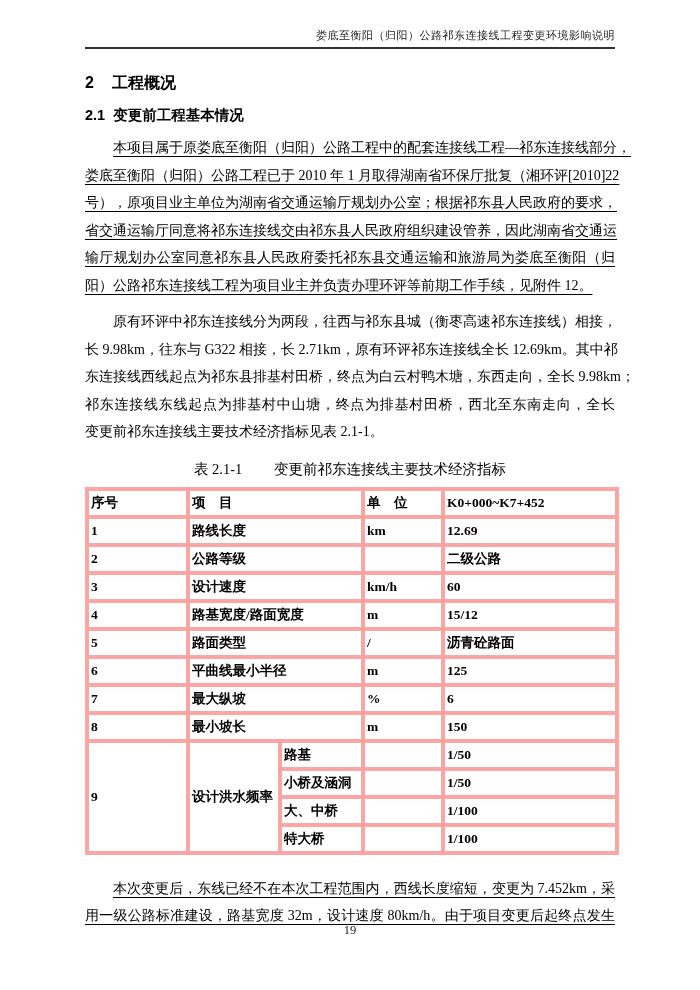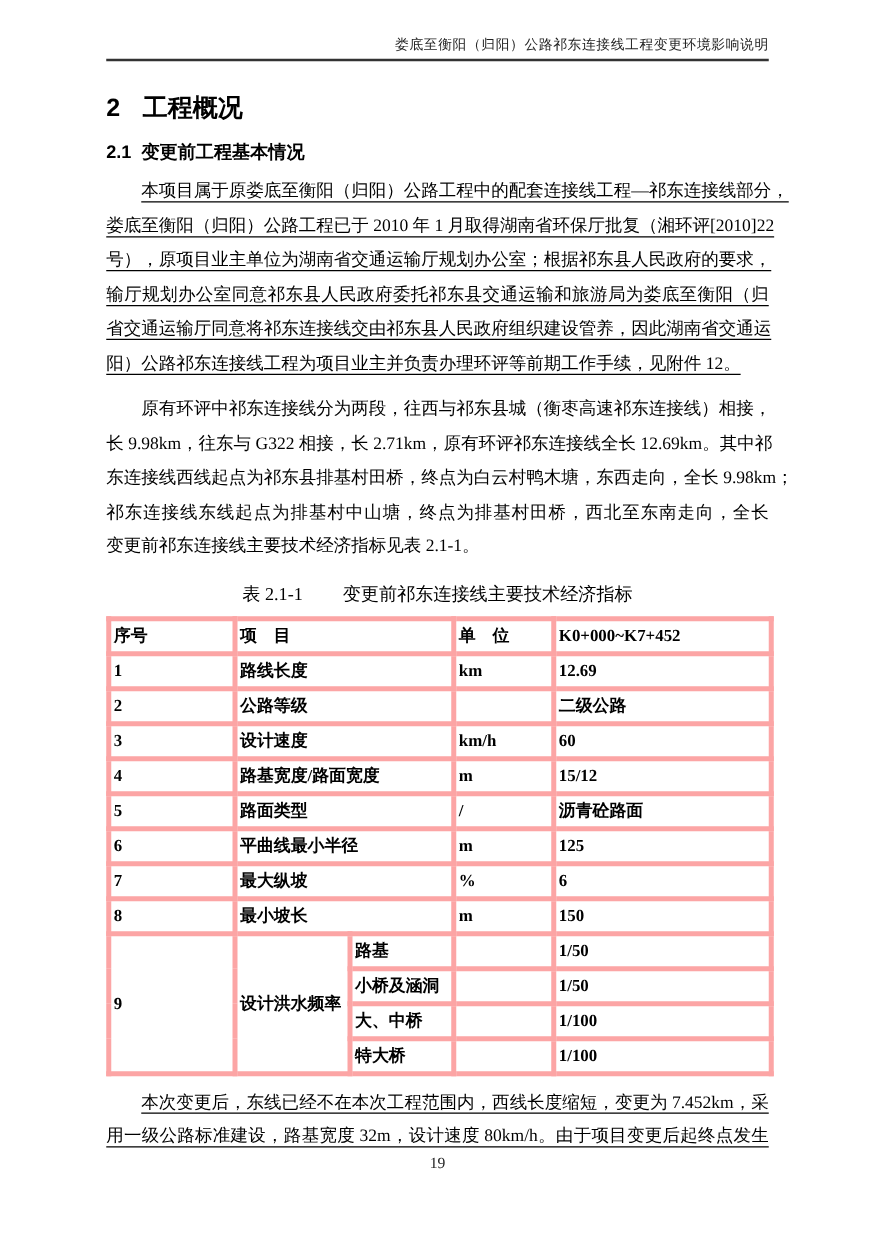--- a/index.html
+++ b/index.html
@@ -19,21 +19,21 @@
     font-size:11px;
     letter-spacing:0.5px;
     color:#222;
     padding-bottom:4px;
     border-bottom:2px solid #333;
   }
   
   .h1{
     margin-top:24px;
     font-family:"Liberation Sans","DejaVu Sans",sans-serif;
-    font-weight:bold;font-size:20px;color:#000;
+    font-weight:bold;font-size:16px;color:#000;
   }
   .h1 .num{margin-right:18px;}
   .h2{
     margin-top:12px;
     font-family:"Liberation Sans","DejaVu Sans",sans-serif;
     font-weight:bold;font-size:14.5px;color:#000;
   }
   .h2 .num{margin-right:8px;}
   
   .para{margin-top:9px;font-size:14px;color:#000;}
@@ -95,22 +95,22 @@
   </div>
 
   <div class="h2">
     <span class="num">2.1</span><span>变更前工程基本情况</span>
   </div>
 
   <div class="para u">
     <div class="line first">本项目属于原娄底至衡阳（归阳）公路工程中的配套连接线工程—祁东连接线部分，</div>
     <div class="line">娄底至衡阳（归阳）公路工程已于 2010 年 1 月取得湖南省环保厅批复（湘环评[2010]22</div>
     <div class="line">号），原项目业主单位为湖南省交通运输厅规划办公室；根据祁东县人民政府的要求，</div>
+    <div class="line">省交通运输厅同意将祁东连接线交由祁东县人民政府组织建设管养，因此湖南省交通运</div>
     <div class="line">输厅规划办公室同意祁东县人民政府委托祁东县交通运输和旅游局为娄底至衡阳（归</div>
-    <div class="line">省交通运输厅同意将祁东连接线交由祁东县人民政府组织建设管养，因此湖南省交通运</div>
     <div class="line end">阳）公路祁东连接线工程为项目业主并负责办理环评等前期工作手续，见附件 12。</div>
   </div>
 
   <div class="para">
     <div class="line first">原有环评中祁东连接线分为两段，往西与祁东县城（衡枣高速祁东连接线）相接，</div>
     <div class="line">长 9.98km，往东与 G322 相接，长 2.71km，原有环评祁东连接线全长 12.69km。其中祁</div>
     <div class="line">东连接线西线起点为祁东县排基村田桥，终点为白云村鸭木塘，东西走向，全长 9.98km；</div>
     <div class="line">祁东连接线东线起点为排基村中山塘，终点为排基村田桥，西北至东南走向，全长</div>
     <div class="line end">变更前祁东连接线主要技术经济指标见表 2.1-1。</div>
   </div>
@@ -200,21 +200,21 @@
         <td>1/100</td>
       </tr>
       <tr>
         <td>特大桥</td>
         <td></td>
         <td>1/100</td>
       </tr>
     </tbody>
   </table>
 
-  <div class="para u" style="margin-top:8px;">
+  <div class="para u" style="margin-top:20px;">
     <div class="line first">本次变更后，东线已经不在本次工程范围内，西线长度缩短，变更为 7.452km，采</div>
     <div class="line">用一级公路标准建设，路基宽度 32m，设计速度 80km/h。由于项目变更后起终点发生</div>
   </div>
 
 </div>
 
 <div class="footer">
   <span>19</span>
 </div>
 

